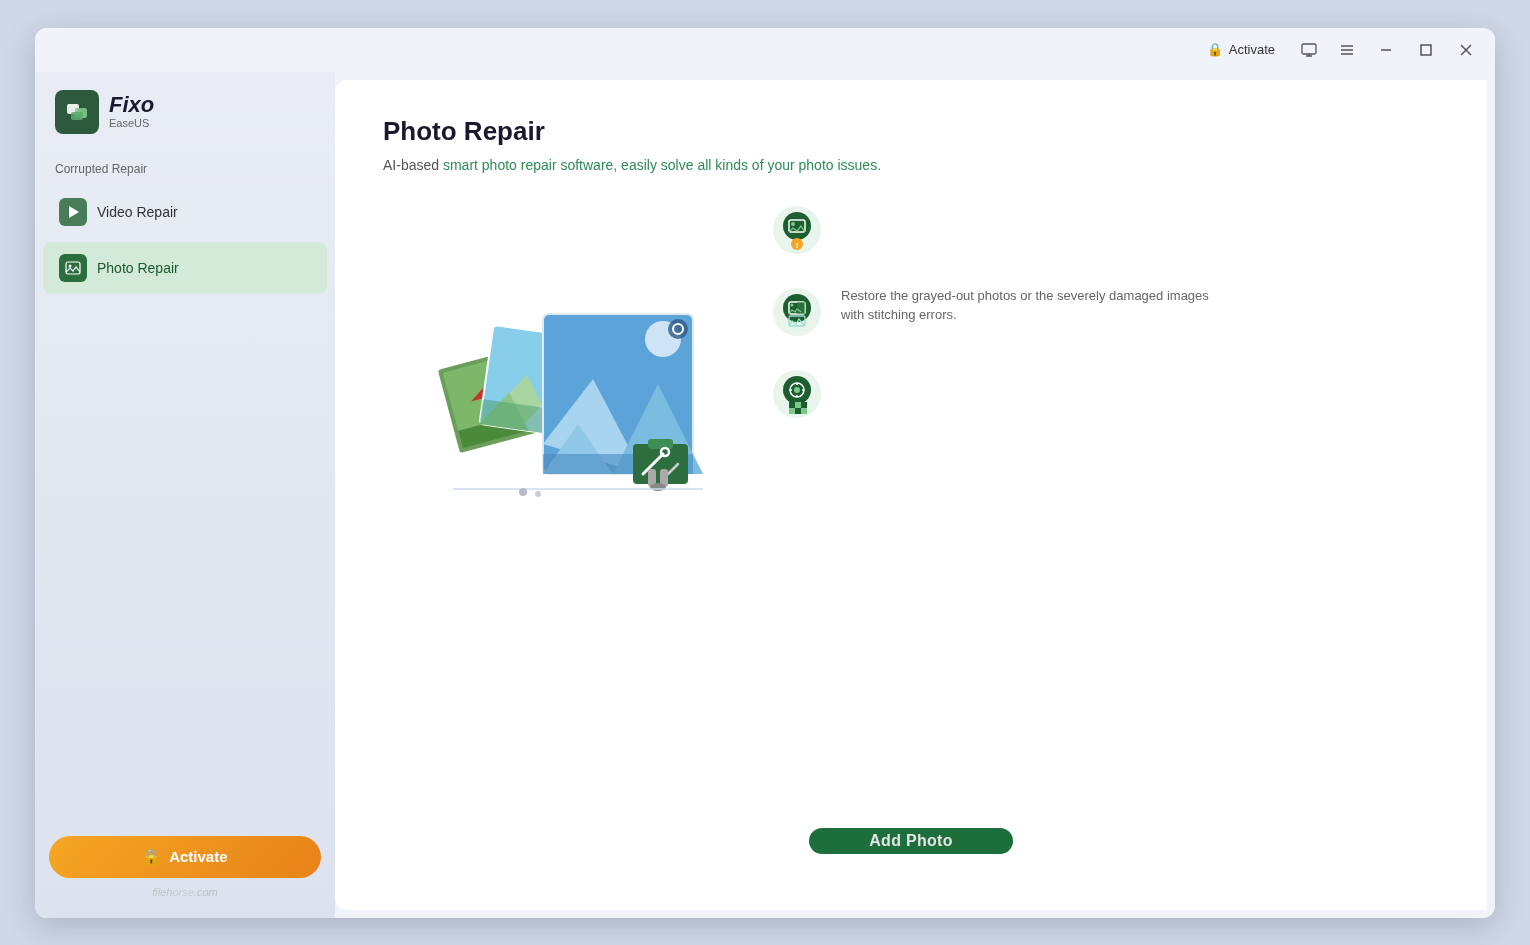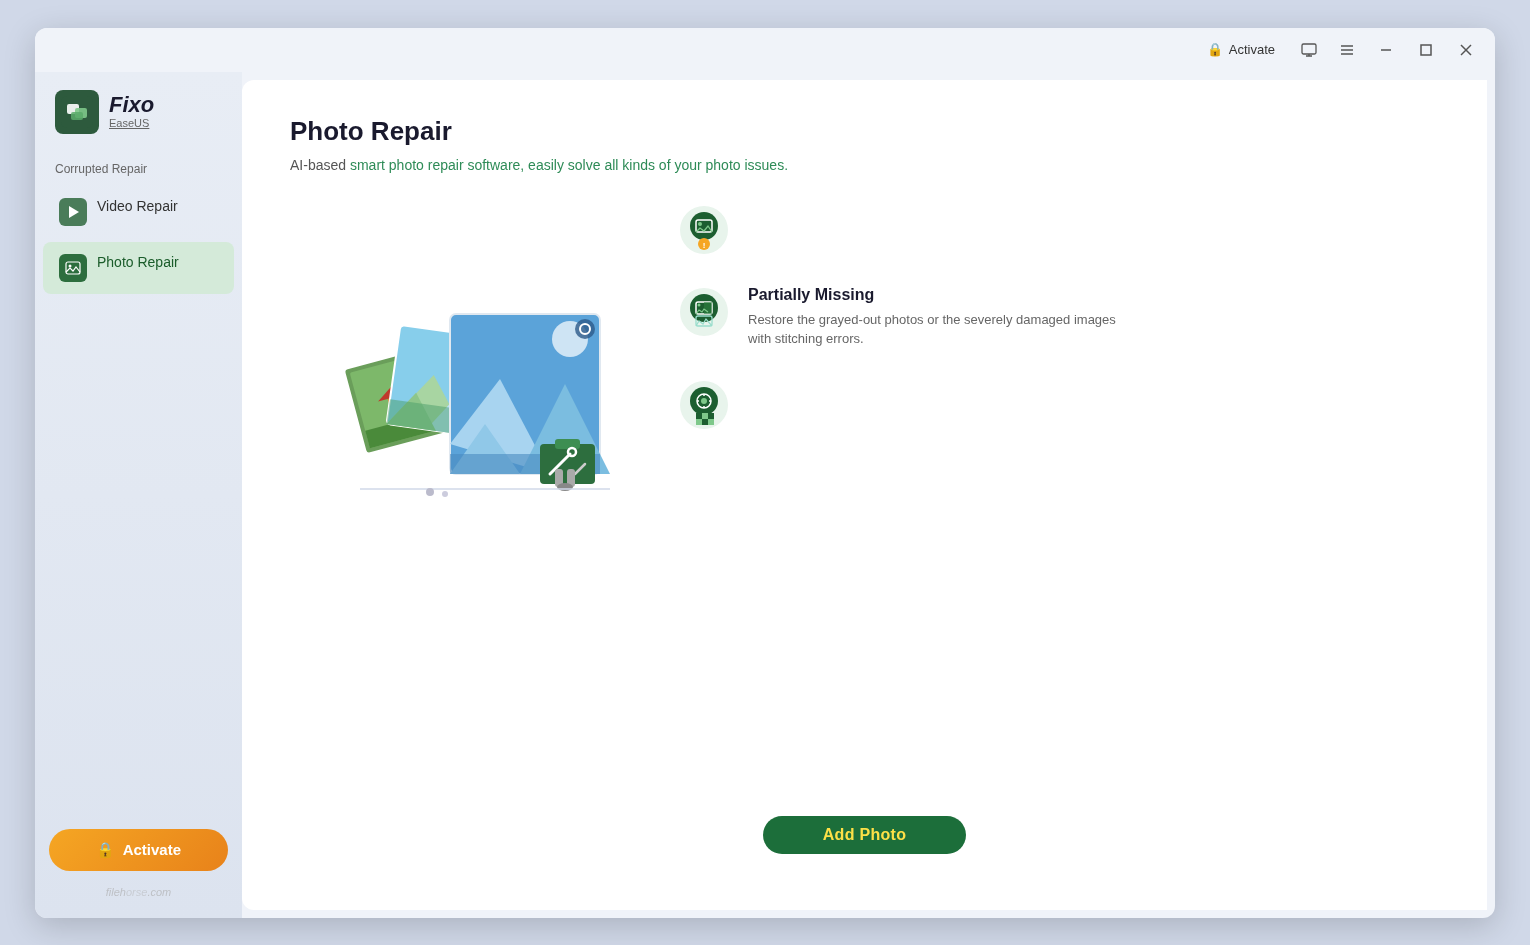--- a/index.html
+++ b/index.html
@@ -70,21 +70,21 @@
 
     
     .main-layout {
       display: flex;
       flex: 1;
       overflow: hidden;
     }
 
     
     .sidebar {
-      width: 207px;
+      width: 300px;
       background: linear-gradient(180deg, #e8edf5 0%, #dce3ef 100%);
       display: flex;
       flex-direction: column;
       padding: 0 0 20px 0;
       flex-shrink: 0;
       position: relative;
     }
     .logo-area {
       display: flex;
       align-items: center;
@@ -105,30 +105,30 @@
       font-size: 22px;
       font-weight: 600;
       font-style: italic;
       color: #1a1a2e;
       line-height: 1;
     }
     .logo-sub {
       font-size: 11px;
       color: #666;
       margin-top: 1px;
-      text-decoration: underline;
     }
     .section-label {
       font-size: 12px;
       color: #666;
       padding: 0 20px 8px 20px;
       margin-top: 4px;
     }
     .nav-item {
       display: flex;
+      align-items: center;
       gap: 10px;
       padding: 12px 16px;
       margin: 2px 8px;
       border-radius: 8px;
       cursor: pointer;
       font-size: 14px;
       color: #333;
       transition: background 0.15s;
     }
     .nav-item.active {
@@ -162,21 +162,21 @@
       cursor: pointer;
       display: flex;
       align-items: center;
       justify-content: center;
       gap: 8px;
     }
     .filehorse-watermark {
       text-align: center;
       font-size: 11px;
       color: #aaa;
-      margin-top: 15px;
+      margin-top: 8px;
       font-style: italic;
     }
 
     
     .content-area {
       flex: 1;
       background: #fff;
       border-radius: 12px 0 0 12px;
       margin: 8px 8px 8px 0;
       padding: 36px 48px;
@@ -255,24 +255,24 @@
     }
 
     .add-photo-section {
       display: flex;
       justify-content: center;
       margin-top: 40px;
       padding-bottom: 20px;
     }
     .add-photo-btn {
       background: #1c6e3a;
-      color: #fde047;
+      color: #e5e5e5;
       border: none;
       border-radius: 24px;
-      padding: 10px 60px;
+      padding: 4px 60px;
       font-size: 16px;
       font-weight: 600;
       cursor: pointer;
       letter-spacing: 0.3px;
     }
   </style>
 </head>
 <body>
 
 <div class="app-window">
@@ -471,21 +471,20 @@
 
                 <rect x="26" y="16" width="8" height="12" rx="0" fill="#2d8040" opacity="0.6"></rect>
                 <circle cx="21" cy="19" r="1.5" fill="#7ec88a"></circle>
                 <polyline points="18,28 21,24 24,26 26,23 30,26" fill="none" stroke="#7ec88a" stroke-width="1.2"></polyline>
 
                 <rect x="18" y="30" width="16" height="10" rx="2" fill="none" stroke="#9dc" stroke-width="1.3"></rect>
                 <polyline points="18,40 21,35 25,38 28,33 34,40" fill="none" stroke="#9dc" stroke-width="1.2"></polyline>
               </svg>
             </div>
             <div class="feature-text">
-              <h3>Partially Missing</h3>
               <p>Restore the grayed-out photos or the severely damaged images with stitching errors.</p>
             </div>
           </div>
 
           <div class="feature-item">
             <div class="feature-icon-wrap">
               <svg class="feature-icon-svg" viewBox="0 0 52 52" xmlns="http://www.w3.org/2000/svg">
                 <circle cx="26" cy="26" r="24" fill="#e8f4ec"></circle>
                 <circle cx="26" cy="22" r="14" fill="#1c5e30"></circle>
 

